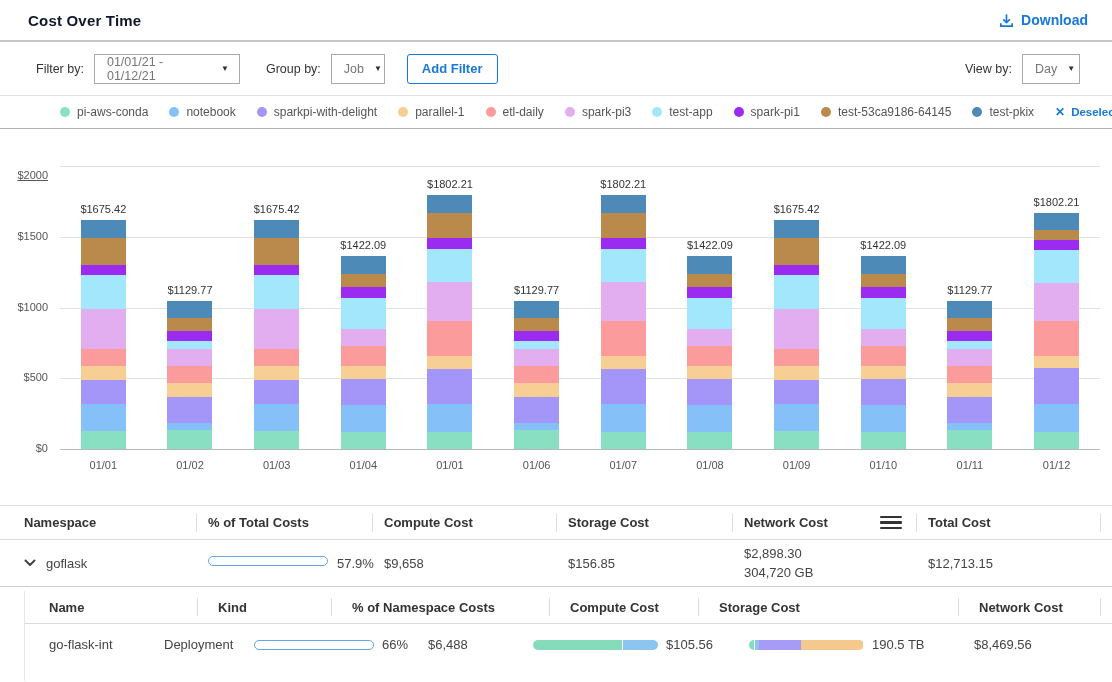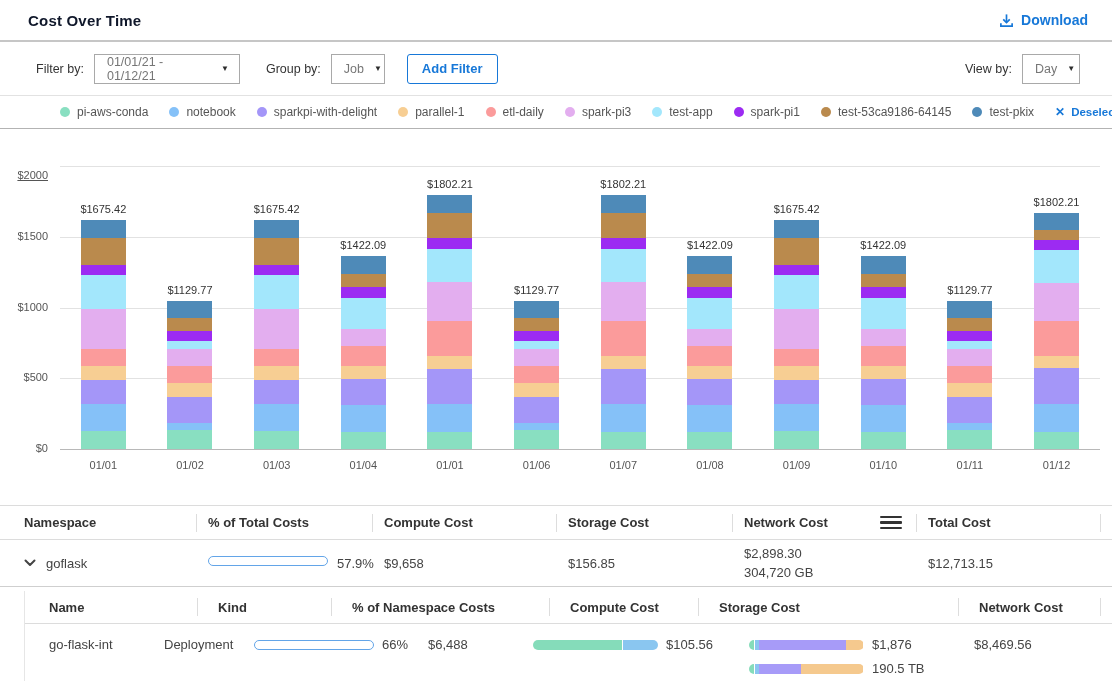--- a/index.html
+++ b/index.html
@@ -435,29 +435,20 @@
             <span class="seg" style="width: 72%; background: rgb(133, 220, 186);"></span>
             <span class="seg gapped" style="width: 28%; background: rgb(138, 198, 240);"></span>
           </span>
         <span>$105.56</span>
       </div>
       <div class="stack-lines" id="network-lines">
           <div class="line">
             <span class="minibar" style="width: 115px;">
               <span class="seg" style="width: 4%; background: rgb(133, 220, 186);"></span>
               <span class="seg gapped" style="width: 3%; background: rgb(138, 198, 240);"></span>
-              <span class="seg" style="width: 76%; background: rgb(167, 155, 248);"></span>
-              <span class="seg" style="width: 15%; background: rgb(245, 201, 142);"></span>
-            </span>
-            <span>$1,876</span>
-          </div>
-          <div class="line">
-            <span class="minibar" style="width: 115px;">
-              <span class="seg" style="width: 4%; background: rgb(133, 220, 186);"></span>
-              <span class="seg gapped" style="width: 3%; background: rgb(138, 198, 240);"></span>
               <span class="seg" style="width: 37%; background: rgb(167, 155, 248);"></span>
               <span class="seg" style="width: 54%; background: rgb(245, 201, 142);"></span>
             </span>
             <span>190.5 TB</span>
           </div>
         </div>
       <div class="val">$8,469.56</div>
     </div>
   </div>
 </div>

